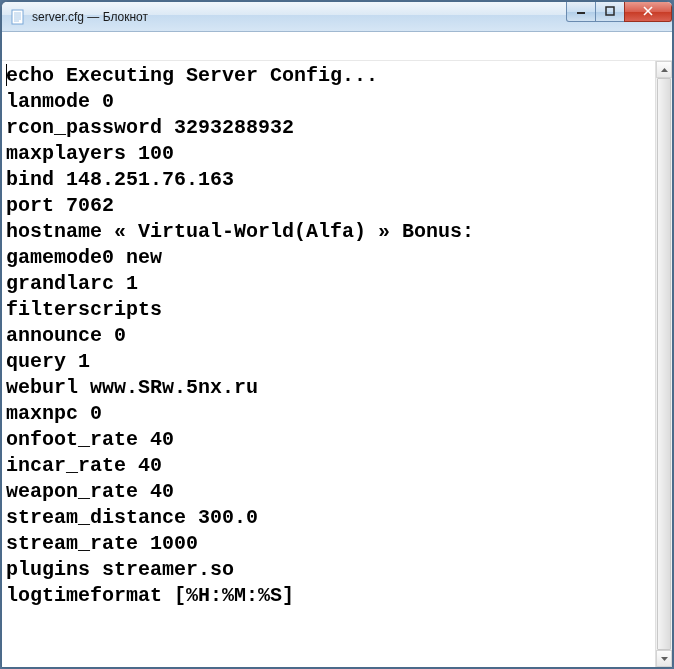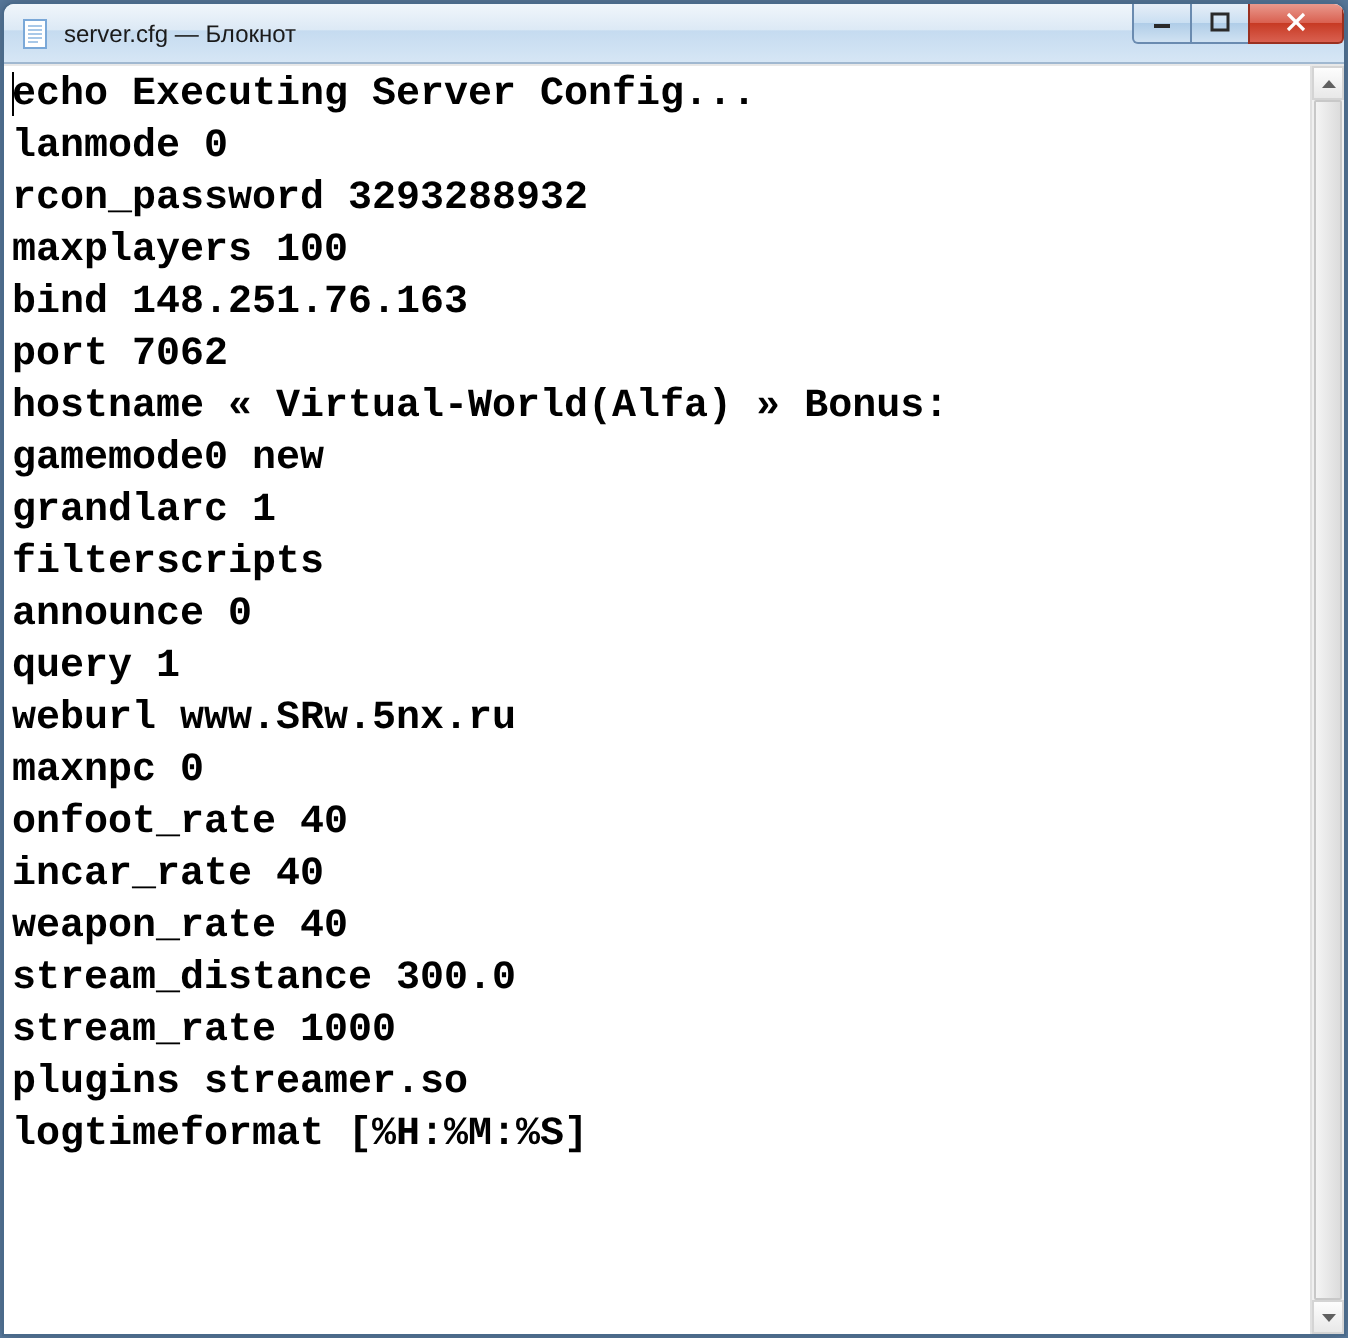--- a/index.html
+++ b/index.html
@@ -82,20 +82,21 @@
     .menu-item {
       padding: 1px 7px;
       color: #000;
       cursor: default;
     }
     .client-wrap {
       flex: 1;
       display: flex;
       border-top: 1px solid #e8e8e8;
       overflow: hidden;
+      margin-top: 28px;
     }
     .content {
       flex: 1;
       padding: 2px 4px;
       font-family: "Courier New", monospace;
       font-size: 20px;
       font-weight: bold;
       line-height: 26px;
       white-space: pre;
       color: #000;

